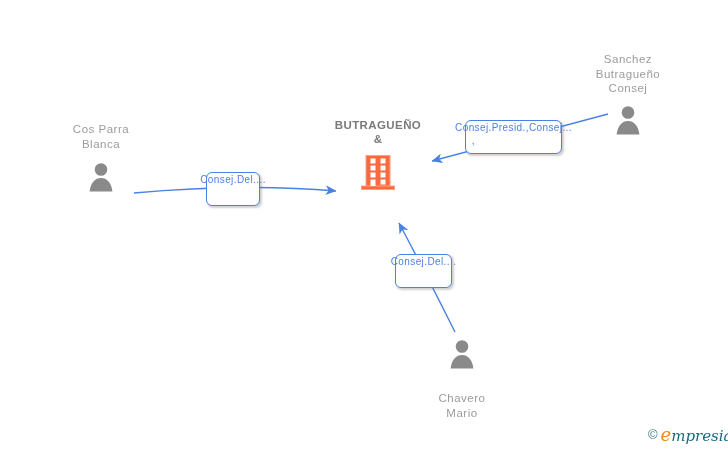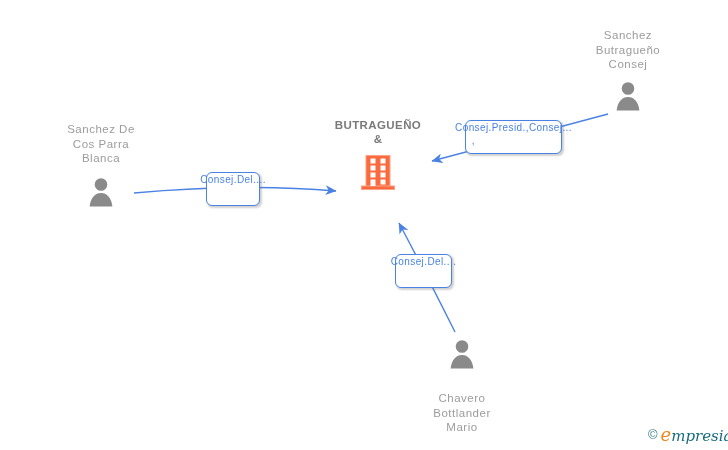--- a/index.html
+++ b/index.html
@@ -95,37 +95,36 @@
     <defs>
       <marker id="arrowhead" viewBox="0 0 10 9" refX="9.5" refY="4.5" markerWidth="11" markerHeight="10" markerUnits="userSpaceOnUse" orient="auto">
         <path d="M0,0 L10,4.5 L0,9 L2.8,4.5 Z" fill="#4a82e4"></path>
       </marker>
     </defs>
     <path d="M134,193 Q240,183 336,191" fill="none" stroke="#4a82e4" stroke-width="1.4" marker-end="url(#arrowhead)"></path>
     <path d="M608,114 L432,161" fill="none" stroke="#4a82e4" stroke-width="1.4" marker-end="url(#arrowhead)"></path>
     <path d="M455,332 Q424,270 399,223" fill="none" stroke="#4a82e4" stroke-width="1.4" marker-end="url(#arrowhead)"></path>
   </svg>
 
-  <div class="node" style="left:568px; top:28px; width:120px;">
+  <div class="node" style="left:568px; top:52px; width:120px;">
     <div class="person-name">
       <div>Sanchez</div>
       <div>Butragueño</div>
       <div>Consej</div>
     </div>
     <span class="icon-wrap" style="margin-top:10px;">
       <svg width="32" height="29" viewBox="0 0 32 29">
         <circle cx="16" cy="6.5" r="6.3" fill="#8a8a8a"></circle>
         <path d="M16 15 C 10 15 5.8 19.5 4.6 28.5 L27.4 28.5 C26.2 19.5 22 15 16 15 Z" fill="#8a8a8a"></path>
       </svg>
     </span>
   </div>
 
   <div class="node" style="left:41px; top:122px; width:120px;">
     <div class="person-name">
-      <div>Sanchez De</div>
       <div>Cos Parra</div>
       <div>Blanca</div>
     </div>
     <span class="icon-wrap" style="margin-top:12px;">
       <svg width="32" height="29" viewBox="0 0 32 29">
         <circle cx="16" cy="6.5" r="6.3" fill="#8a8a8a"></circle>
         <path d="M16 15 C 10 15 5.8 19.5 4.6 28.5 L27.4 28.5 C26.2 19.5 22 15 16 15 Z" fill="#8a8a8a"></path>
       </svg>
     </span>
   </div>
@@ -153,21 +152,20 @@
 
   <div class="node" style="left:402px; top:340px; width:120px;">
     <span class="icon-wrap">
       <svg width="32" height="29" viewBox="0 0 32 29">
         <circle cx="16" cy="6.5" r="6.3" fill="#8a8a8a"></circle>
         <path d="M16 15 C 10 15 5.8 19.5 4.6 28.5 L27.4 28.5 C26.2 19.5 22 15 16 15 Z" fill="#8a8a8a"></path>
       </svg>
     </span>
     <div class="person-name" style="margin-top:18px;">
       <div>Chavero</div>
-      <div>Bottlander</div>
       <div>Mario</div>
     </div>
   </div>
 
   <div class="edge-label" style="left:206px; top:172px; width:54px; height:34px;">
     <div>Consej.</div>
     <div>Del....</div>
   </div>
 
   <div class="edge-label" style="left:465px; top:120px; width:97px; height:34px;">

